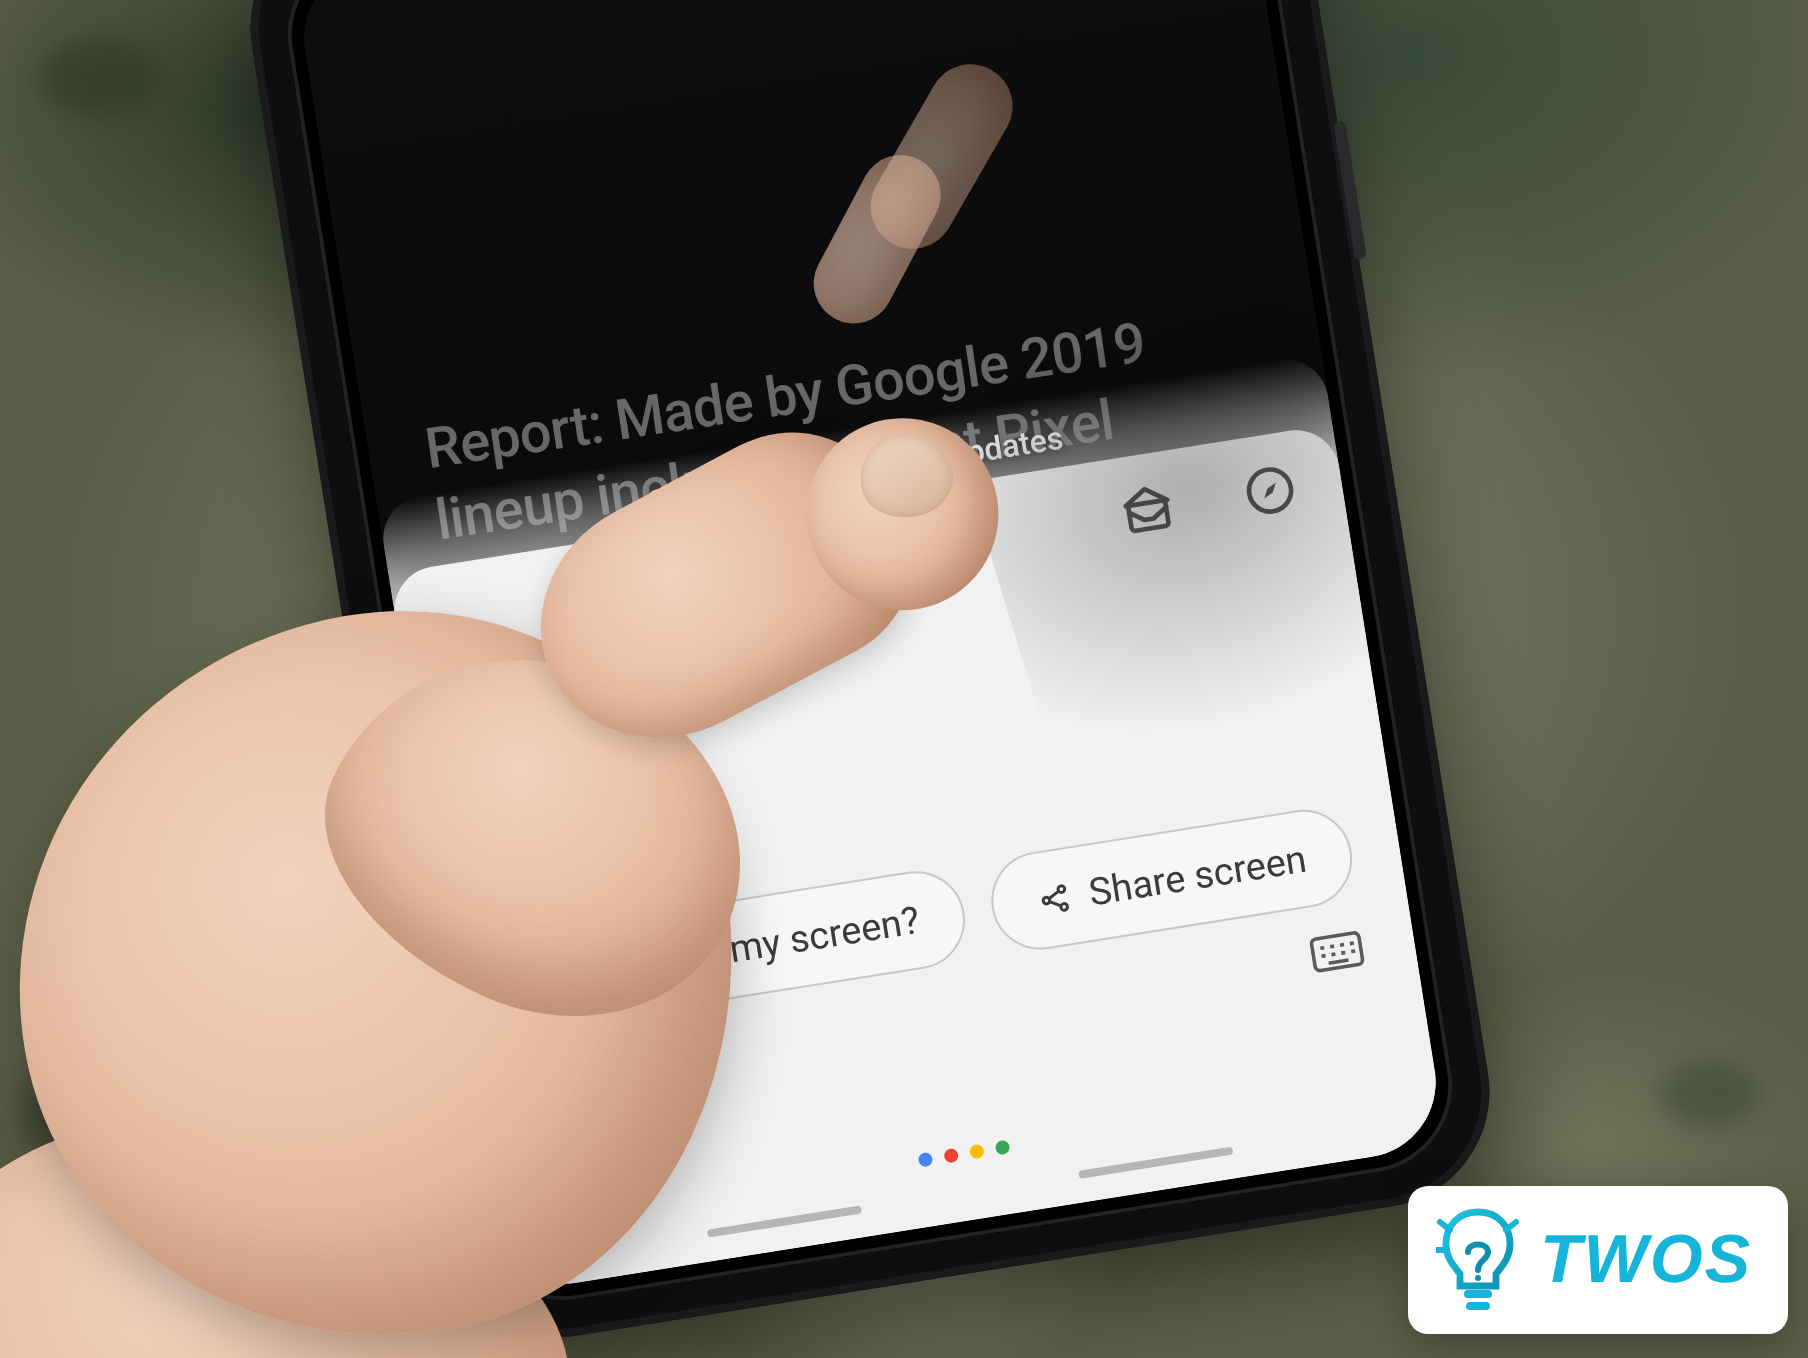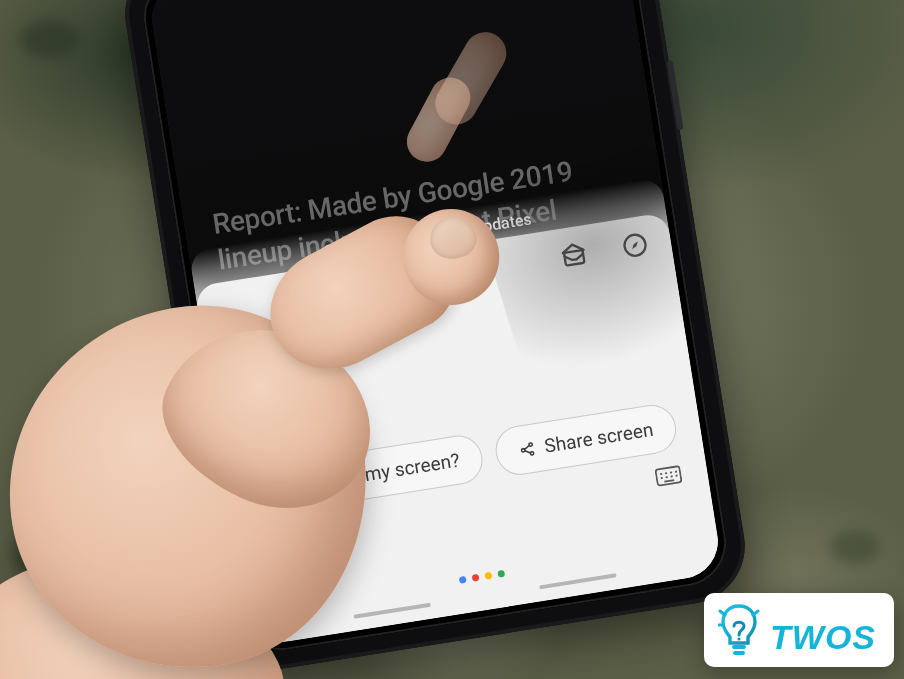--- a/index.html
+++ b/index.html
@@ -212,21 +212,21 @@
     transform: rotate(-8deg);
     pointer-events:none;
   }
 
   
   .badge {
     position:absolute; right:10px; bottom:12px;
     background:#fff;
     border-radius:10px;
     padding:10px 18px 10px 14px;
-    display:flex; align-items:flex-end; gap:10px;
+    display:flex; align-items:center; gap:10px;
     box-shadow: 0 6px 20px rgba(0,0,0,0.28);
   }
   .badge-text {
     font-weight:800; font-size:34px; letter-spacing:1px;
     color:#16b4d8; font-style:italic;
     font-family: "Arial Black", Arial, sans-serif;
   }
   .bulb {
     width:42px; height:54px; position:relative;
   }

